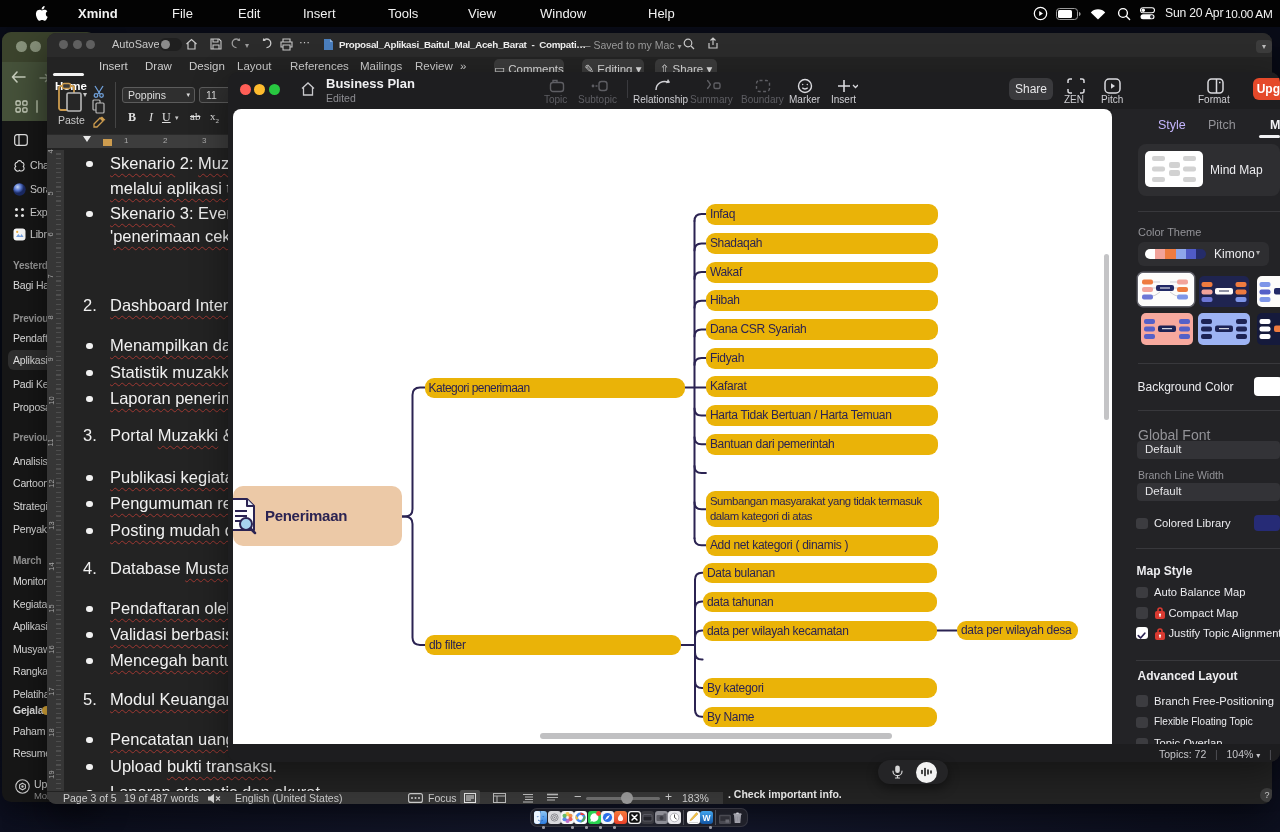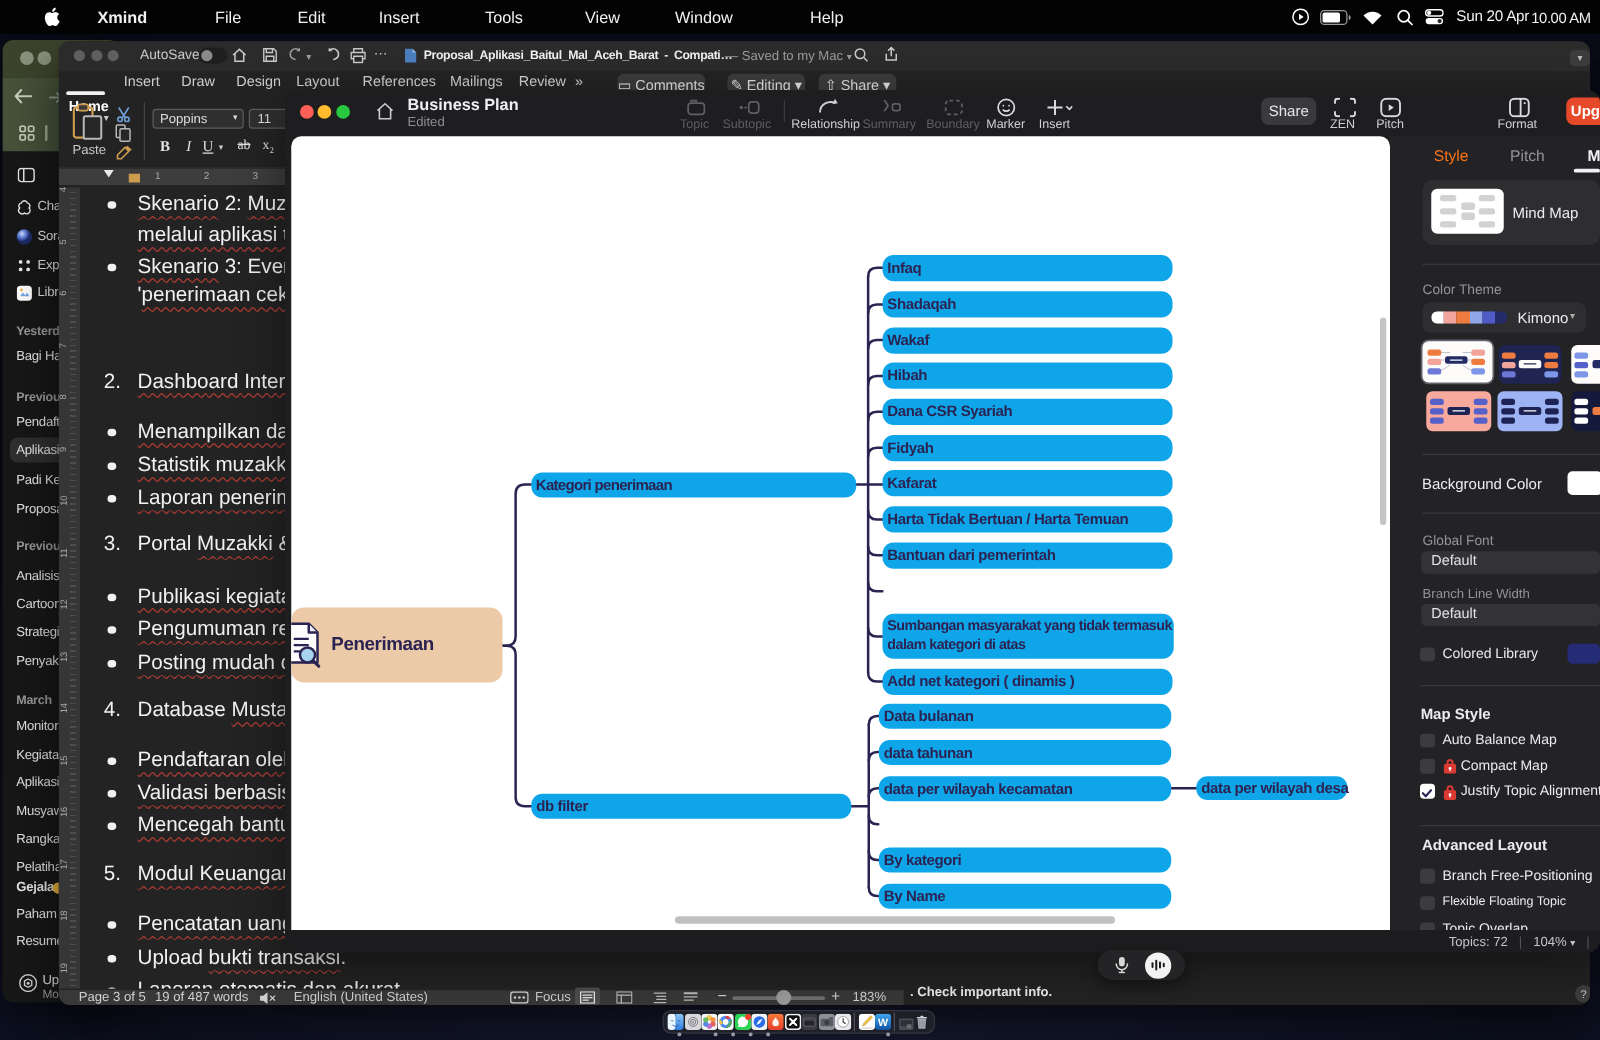--- a/index.html
+++ b/index.html
@@ -26,21 +26,21 @@
   .tl { border-radius:50%; width:9px; height:9px; display:inline-block; }
   .sq { text-decoration-line:underline; text-decoration-style:wavy; text-decoration-color:#9e3832; text-decoration-thickness:1px; text-underline-offset:3.5px; }
   .bu,.tx,.n2,.n3,.n4,.n5 { left:63px; line-height:17px; }
   .bu::before { content:""; position:absolute; left:-24px; top:5.5px; width:6.5px; height:6.5px; border-radius:50%; background:#f1f1f1; }
   .n2::before,.n3::before,.n4::before,.n5::before { position:absolute; left:-27px; }
   .n2::before { content:"2."; } .n3::before { content:"3."; } .n4::before { content:"4."; } .n5::before { content:"5."; }
   .st { position:absolute; top:759px; font-size:10.5px; color:#cfcfcf; }
   .cb { position:absolute; width:11.5px; height:11.5px; background:#3c3c40; border-radius:3px; }
   .lk { position:absolute; }
   .thumb { position:absolute; width:57px; height:30px; border-radius:5px; }
-  .node { position:absolute; background:#0ea5e9; border-radius:9px; color:#2b2352; font-size:12px; font-weight:700; letter-spacing:-0.3px; padding-left:4px; white-space:nowrap; }
+  .node { position:absolute; background:#eab308; border-radius:9px; color:#2b2352; font-size:12px; font-weight:400; letter-spacing:-0.3px; padding-left:4px; white-space:nowrap; }
 </style>
 </head>
 <body>
 <div id="menubar">
   <svg class="abs" style="left:35px;top:6px;" width="13" height="15" viewBox="0 0 13 15" fill="#fff">
       <path d="M10.8 7.9c0-1.8 1.5-2.7 1.6-2.7-.9-1.3-2.2-1.4-2.7-1.5-1.1-.1-2.2.7-2.8.7-.6 0-1.5-.7-2.4-.6-1.2 0-2.4.7-3 1.8-1.3 2.2-.3 5.5.9 7.3.6.9 1.3 1.9 2.3 1.8.9 0 1.3-.6 2.4-.6 1.1 0 1.4.6 2.4.6 1 0 1.6-.9 2.2-1.8.7-1 1-2 1-2.1-.1 0-1.9-.7-1.9-2.9zM8.9 2.4c.5-.6.8-1.5.7-2.4-.7 0-1.6.5-2.1 1.1-.5.5-.9 1.4-.8 2.3.9.1 1.7-.4 2.2-1z"></path>
     </svg>
   <span class="mi" style="left:78px;font-weight:bold;">Xmind</span>
   <span class="mi" style="left:172px;">File</span>
     <span class="mi" style="left:238px;">Edit</span>
@@ -466,21 +466,21 @@
     <div class="node" style="left:470px;top:482.7px;width:234px;height:20px;line-height:20px;">data tahunan</div>
     <div class="node" style="left:470px;top:511.7px;width:234px;height:20px;line-height:20px;">data per wilayah kecamatan</div>
     <div class="node" style="left:470px;top:569.2px;width:234px;height:20px;line-height:20px;">By kategori</div>
     <div class="node" style="left:470px;top:598px;width:234px;height:20px;line-height:20px;">By Name</div>
     <div class="node" style="left:724px;top:512px;width:121px;height:19px;line-height:19px;">data per wilayah desa</div>
     <div class="abs" style="left:871px;top:145px;width:5px;height:166px;background:#c4c4c6;border-radius:3px;"></div>
     <div class="abs" style="left:307px;top:624px;width:352px;height:5.5px;background:#c0c0c2;border-radius:3px;"></div>
   </div>
 
   <div id="xpanel" style="position:absolute;left:884px;top:37px;width:168px;height:635px;background:#232326;color:#ececef;overflow:hidden;white-space:nowrap;">
-    <div class="abs" style="left:35px;top:9px;font-size:12.5px;color:#f97316;">Style</div>
+    <div class="abs" style="left:46px;top:9px;font-size:12.5px;color:#c4b5fd;">Style</div>
     <div class="abs" style="left:96px;top:9px;font-size:12.5px;color:#939398;">Pitch</div>
     <div class="abs" style="left:158px;top:9px;font-size:12.5px;color:#f2f2f4;font-weight:bold;">Map</div>
     <div class="abs" style="left:147px;top:26px;width:21px;height:2.5px;background:#f2f2f4;border-radius:2px;"></div>
     <div class="abs" style="left:26px;top:35px;width:142px;height:52px;background:#2e2e31;border-radius:8px;"></div>
     <div class="abs" style="left:33px;top:42px;width:58px;height:36px;background:#fff;border-radius:5px;"></div>
     <svg class="abs" style="left:33px;top:42px" width="58" height="36" viewBox="0 0 58 36" fill="#d2d2d2">
         <rect x="24" y="11" width="11" height="6" rx="2"></rect>
         <rect x="24" y="19" width="11" height="6" rx="2"></rect>
         <rect x="7" y="5" width="13" height="5" rx="2"></rect>
         <rect x="7" y="15.5" width="13" height="5" rx="2"></rect>
@@ -567,21 +567,21 @@
             <rect x="2.5" y="13.5" width="11" height="5" rx="2" fill="#fff"></rect>
             <rect x="2.5" y="21" width="11" height="5" rx="2" fill="#fff"></rect>
             <rect x="17" y="12.5" width="13" height="6.5" rx="2" fill="#ee7b3f"></rect>
           </svg>
       </div>
     </div>
     <div class="abs" style="left:26px;top:254px;width:142px;height:1px;background:#38383c;"></div>
     <div class="abs" style="left:25.5px;top:271px;font-size:12px;">Background Color</div>
     <div class="abs" style="left:142px;top:268px;width:28px;height:18.5px;background:#fff;border-radius:4px;"></div>
     <div class="abs" style="left:26px;top:301px;width:142px;height:1px;background:#38383c;"></div>
-    <div class="abs" style="left:26px;top:318px;font-size:11px;color:#939398;">Global Font</div>
+    <div class="abs" style="left:26px;top:318px;font-size:14px;color:#939398;">Global Font</div>
     <div class="abs" style="left:25px;top:332px;width:143px;height:17.5px;background:#333337;border-radius:4px;font-size:11.5px;line-height:17.5px;padding-left:8px;color:#e4e4e7;">Default</div>
     <div class="abs" style="left:26px;top:360px;font-size:10.5px;color:#939398;">Branch Line Width</div>
     <div class="abs" style="left:25px;top:374px;width:143px;height:17.5px;background:#333337;border-radius:4px;font-size:11.5px;line-height:17.5px;padding-left:8px;color:#e4e4e7;">Default</div>
     <div class="cb" style="left:24px;top:408.8px;"></div>
     <div class="abs" style="left:42px;top:408px;font-size:11.2px;">Colored Library</div>
     <div class="abs" style="left:142px;top:406px;width:26px;height:16px;background:#262b76;border-radius:4px;"></div>
     <div class="abs" style="left:24px;top:439px;width:144px;height:1px;background:#38383c;"></div>
     <div class="abs" style="left:24.5px;top:455px;font-size:12px;font-weight:bold;">Map Style</div>
     <div class="cb" style="left:24px;top:477.5px;"></div>
     <div class="abs" style="left:42px;top:477px;font-size:11.2px;">Auto Balance Map</div>

